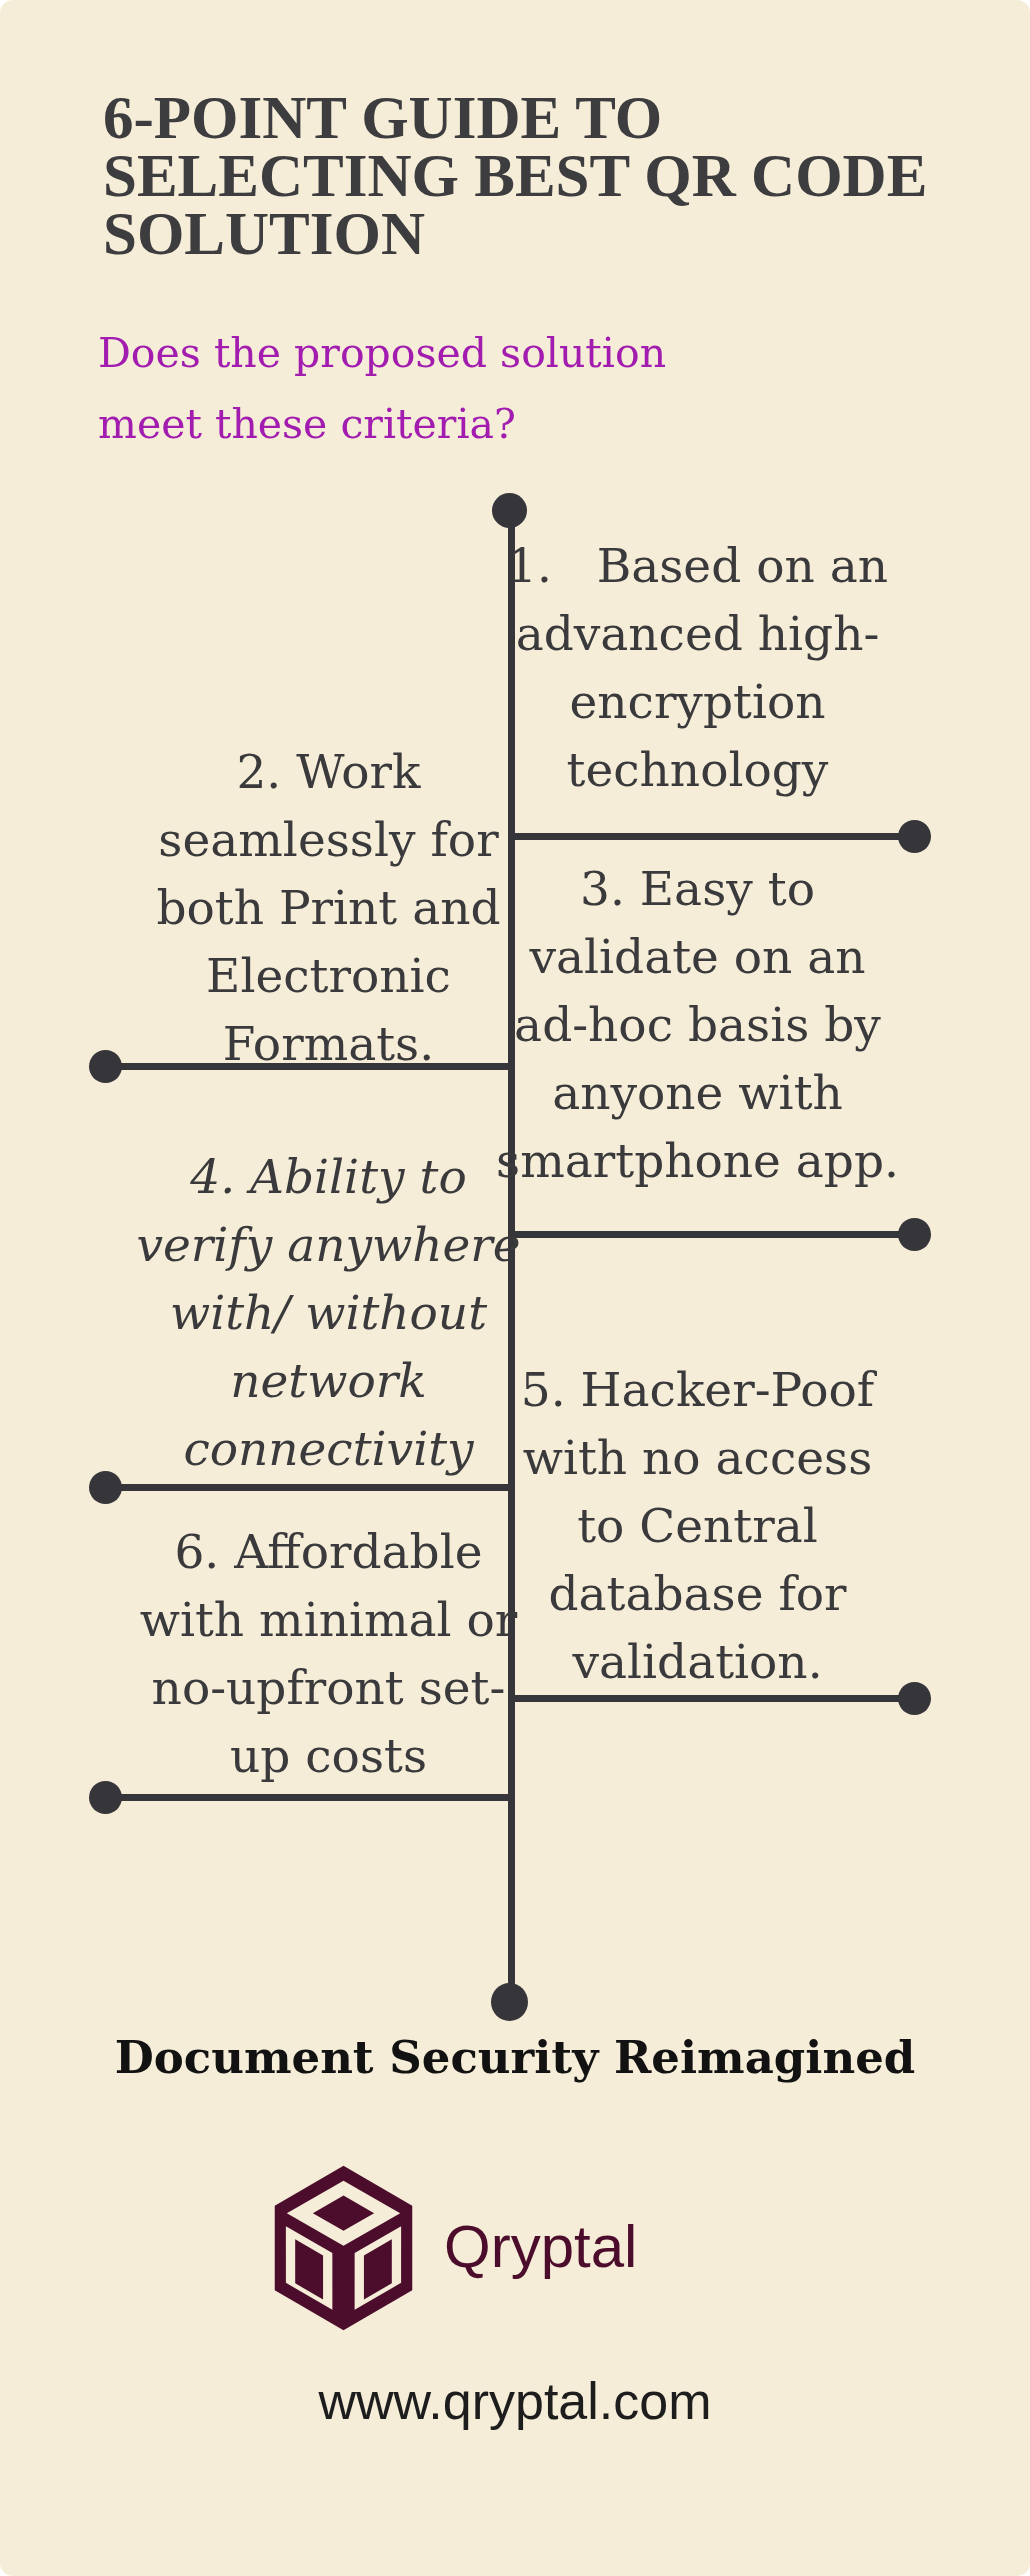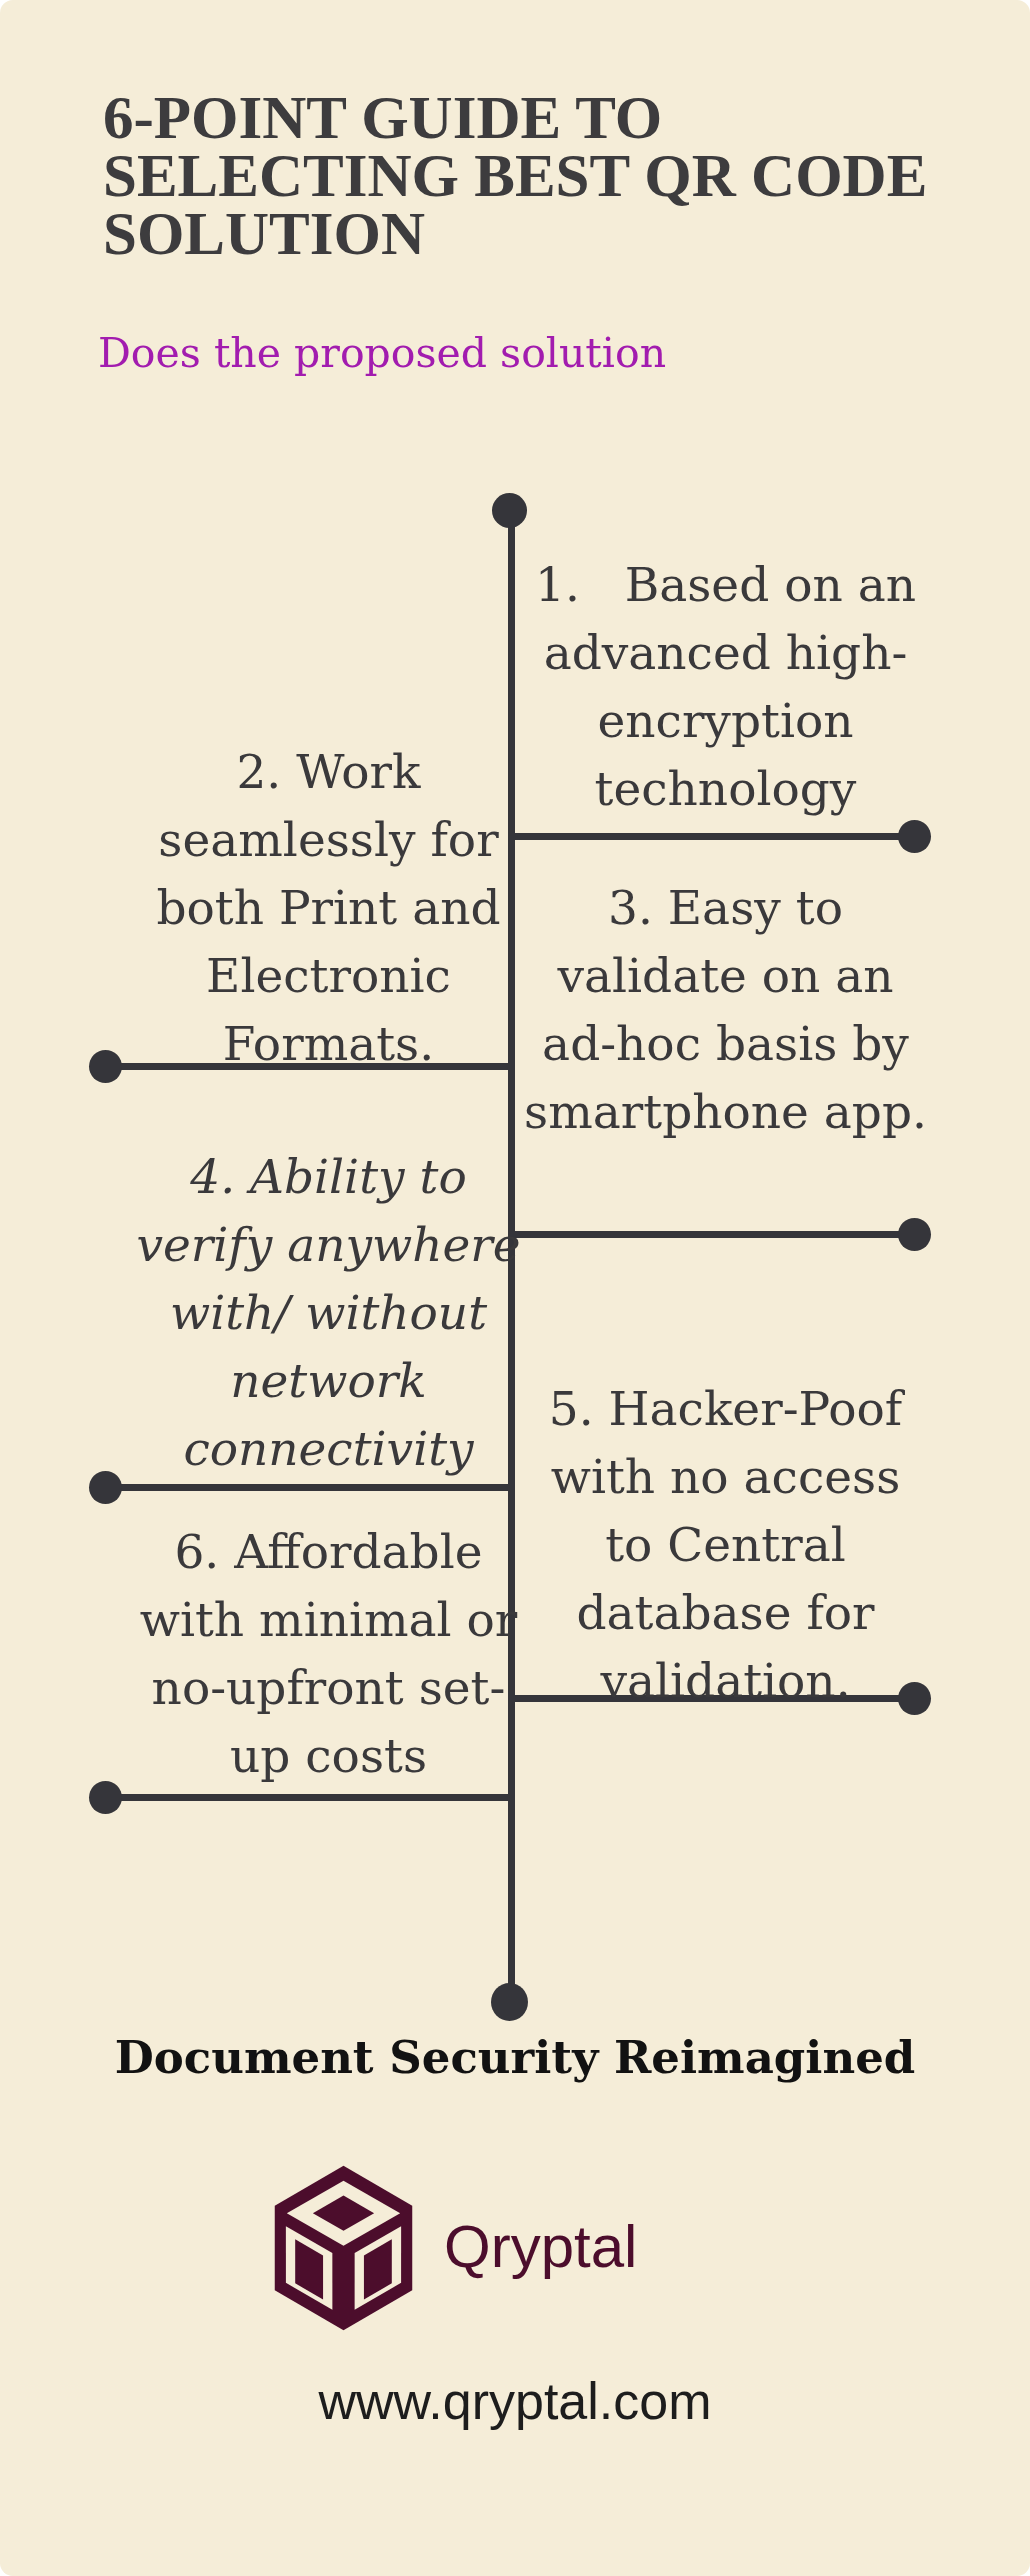--- a/index.html
+++ b/index.html
@@ -31,21 +31,21 @@
   .dot{ background:#35353a;border-radius:50%; }
   .connector{ height:7.4px;background:#35353a; }
   .tl-item{
     width:427px;
     text-align:center;
     font-size:47px;line-height:68px;
     color:#3a393b;
   }
   .tl-line{ white-space:pre; }
   .side-left{ left:115px; }
-  .side-right{ left:512px;margin-top:19px; }
+  .side-right{ left:484px; }
   
   .tagline{
     left:0;top:2029px;width:1030px;
     text-align:center;
     font-weight:700;
     font-size:45px;line-height:58px;
     color:#121212;
   }
   .logo-icon{ left:270px;top:2163px;width:147px;height:170px; }
   .wordmark{
@@ -68,20 +68,21 @@
 <div class="canvas">
 
   <div class="abs title">
     <div>6-POINT GUIDE TO</div>
     <div>SELECTING BEST QR CODE</div>
     <div>SOLUTION</div>
   </div>
 
   <div class="abs subtitle">
     <div>Does the proposed solution</div>
+    <div>meet these criteria?</div>
   </div>
 
   <div class="abs spine"></div>
   <div class="abs dot" style="left:492px;top:493px;width:35px;height:35px;"></div>
   <div class="abs dot" style="left:491px;top:1983px;width:37px;height:38px;"></div>
 
   <div class="abs connector" style="left:511px;top:833px;width:403px;"></div>
   <div class="abs dot" style="left:898px;top:820px;width:33px;height:33px;"></div>
 
   <div class="abs connector" style="left:106px;top:1063px;width:406px;"></div>
@@ -111,20 +112,21 @@
     <div class="tl-line">seamlessly for</div>
     <div class="tl-line">both Print and</div>
     <div class="tl-line">Electronic</div>
     <div class="tl-line">Formats.</div>
   </div>
 
   <div class="abs tl-item side-right" style="top:855px;">
     <div class="tl-line">3. Easy to</div>
     <div class="tl-line">validate on an</div>
     <div class="tl-line">ad-hoc basis by</div>
+    <div class="tl-line">anyone with</div>
     <div class="tl-line">smartphone app.</div>
   </div>
 
   <div class="abs tl-item side-left" style="top:1143px;font-style:italic;">
     <div class="tl-line">4. Ability to</div>
     <div class="tl-line">verify anywhere</div>
     <div class="tl-line">with/ without</div>
     <div class="tl-line">network</div>
     <div class="tl-line">connectivity</div>
   </div>

